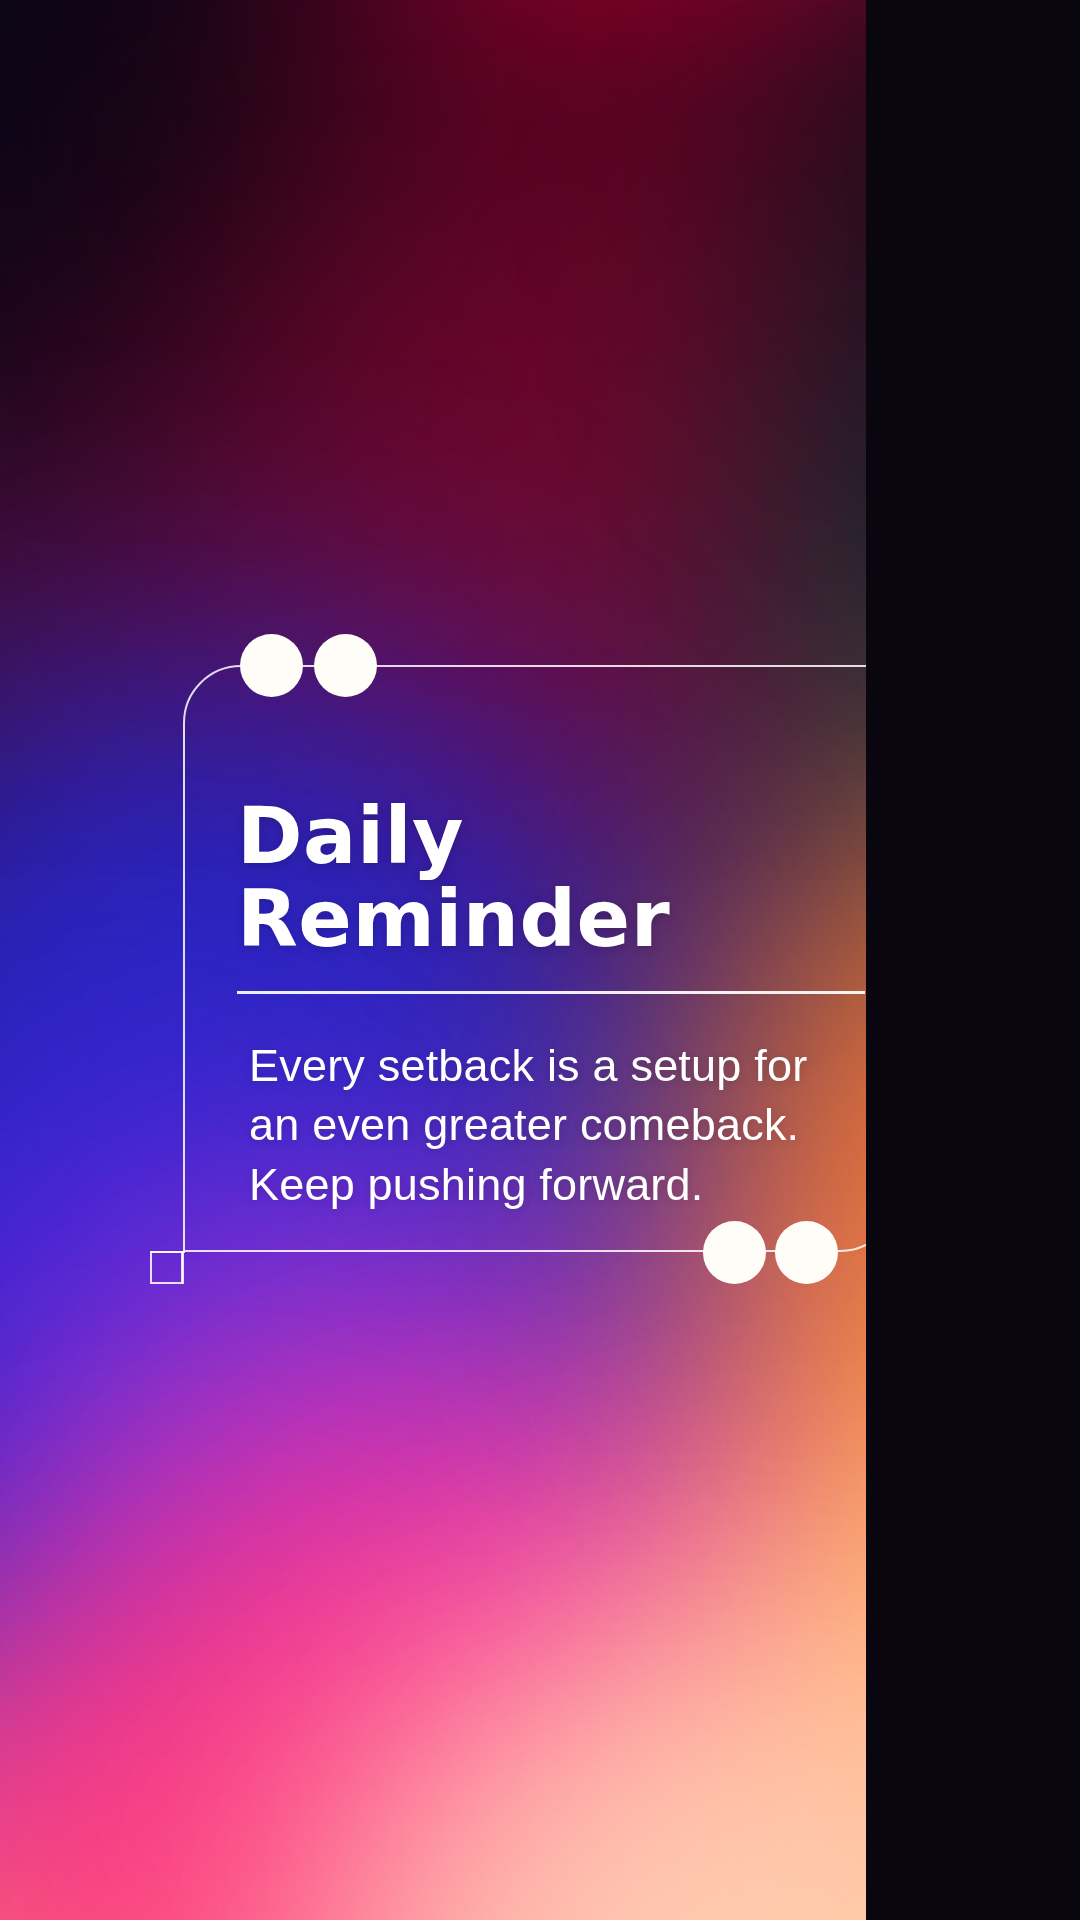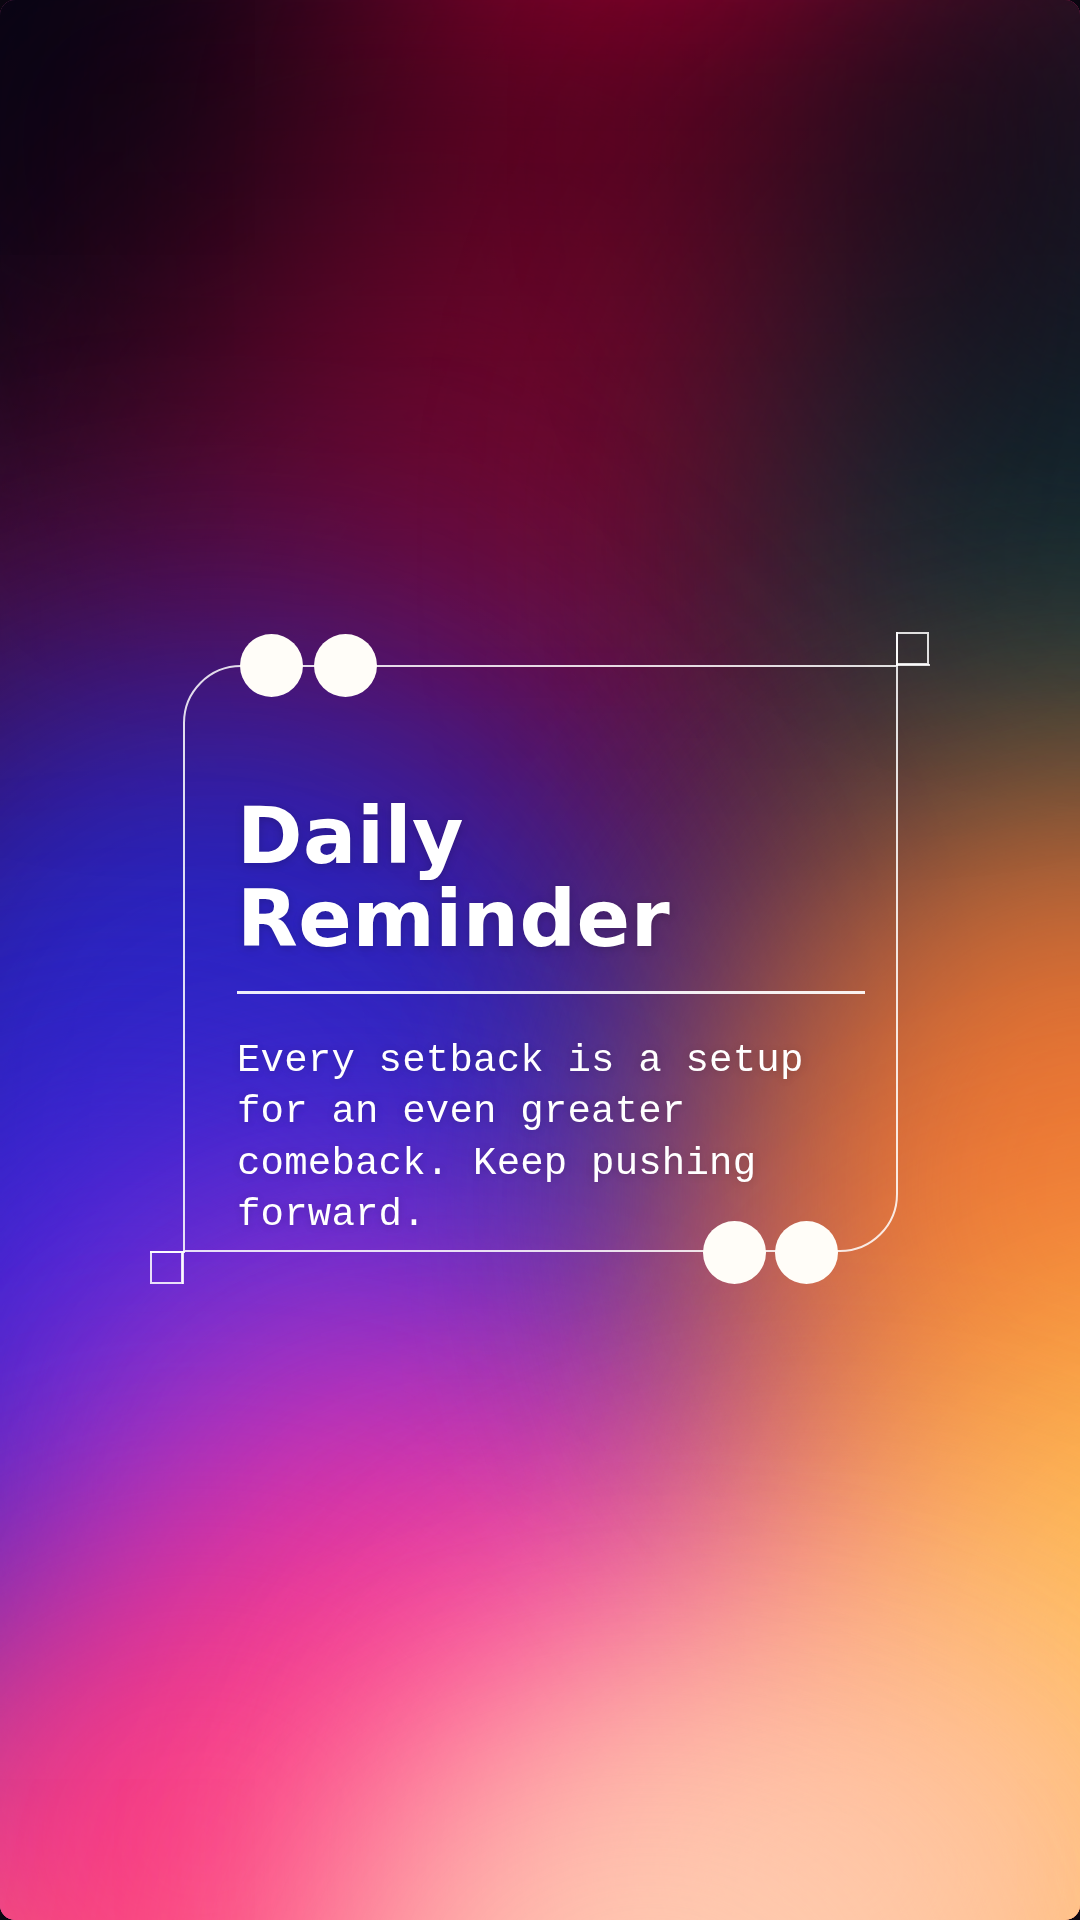--- a/index.html
+++ b/index.html
@@ -3,26 +3,25 @@
 <meta charset="utf-8">
 <title>Daily Reminder</title>
 <style>
   html, body {
     margin: 0;
     padding: 0;
     background: #0a0610;
   }
   #stage {
     position: relative;
-    width: 1080px;
+    width: 866px;
     height: 1920px;
     overflow: hidden;
     font-family: "DejaVu Sans", "Liberation Sans", sans-serif;
     background: #ec4899;
-    border-radius: 15px;
   }
 
   
   .bg-layer {
     position: absolute;
     inset: 0;
     pointer-events: none;
   }
   .bg-base {
     background:
@@ -245,25 +244,25 @@
     line-height: 1.05;
     text-shadow: 0 2px 10px rgba(0,0,0,.18);
   }
   .title-rule {
     margin-top: 30px;
     width: 628px;
     height: 3px;
     background: rgba(255,255,255,.92);
   }
   .card-body {
-    margin: 0;
+    margin: 12px;
     margin-top: 42px;
     color: #ffffff;
-    font-family: Liberation Mono, monospace;
-    font-size: 39px;
+    font-family: Liberation Sans, sans-serif;
+    font-size: 45px;
     font-weight: 400;
     line-height: 1.32;
     letter-spacing: 0.2px;
     max-width: 600px;
     text-shadow: 0 1px 8px rgba(0,0,0,.15);
   }
 </style>
 </head>
 <body>
 

